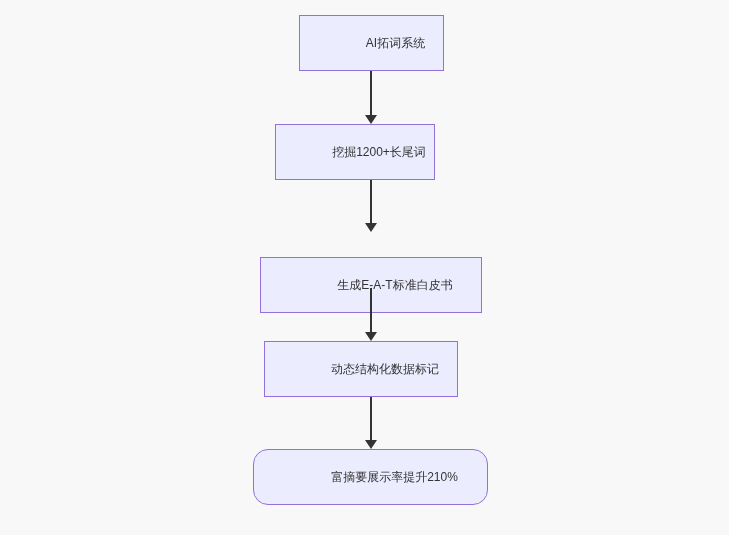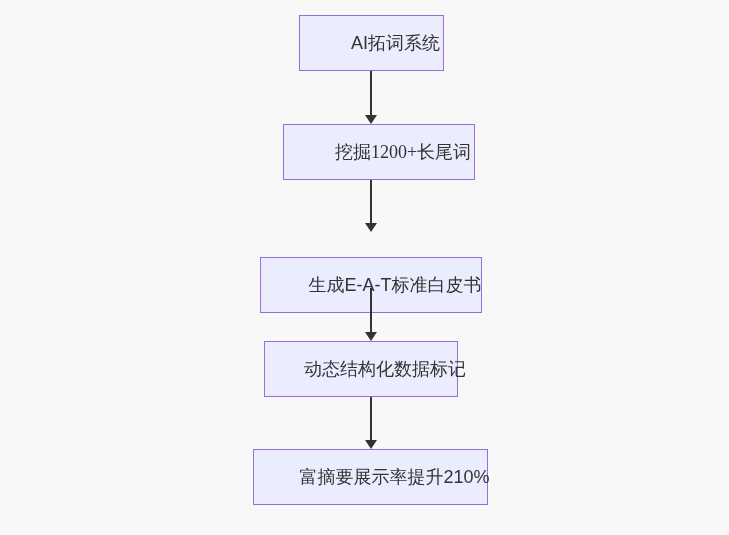--- a/index.html
+++ b/index.html
@@ -15,33 +15,33 @@
     background: #F8F8F8;
     overflow: hidden;
   }
   .flow-node {
     position: absolute;
     box-sizing: border-box;
     height: 56px;
     background: #ECECFF;
     border: 1px solid #9370DB;
     color: #333333;
-    font-size: 18px;
+    font-size: 12px;
     display: flex;
     align-items: center;
     justify-content: center;
     text-align: center;
     white-space: nowrap;
     padding-left: 48px;
   }
   .node-1 { left: 299px; top: 15px;  width: 145px; }
-  .node-2 { left: 283px; top: 124px; width: 192px; font-family: Liberation Serif, serif; }
+  .node-2 { left: 275px; top: 124px; width: 160px; }
   .node-3 { left: 260px; top: 232px; width: 222px; margin-top: 25px; }
   .node-4 { left: 264px; top: 341px; width: 194px; }
-  .node-5 { left: 253px; top: 449px; width: 235px; }
+  .node-5 { left: 253px; top: 449px; width: 235px; border-radius: 15px; }
   .flow-arrow {
     position: absolute;
     left: 364px;
     width: 14px;
     display: block;
   }
   .arrow-1 { top: 71px;  height: 53px; }
   .arrow-2 { top: 180px; height: 52px; }
   .arrow-3 { top: 288px; height: 53px; }
   .arrow-4 { top: 397px; height: 52px; }

